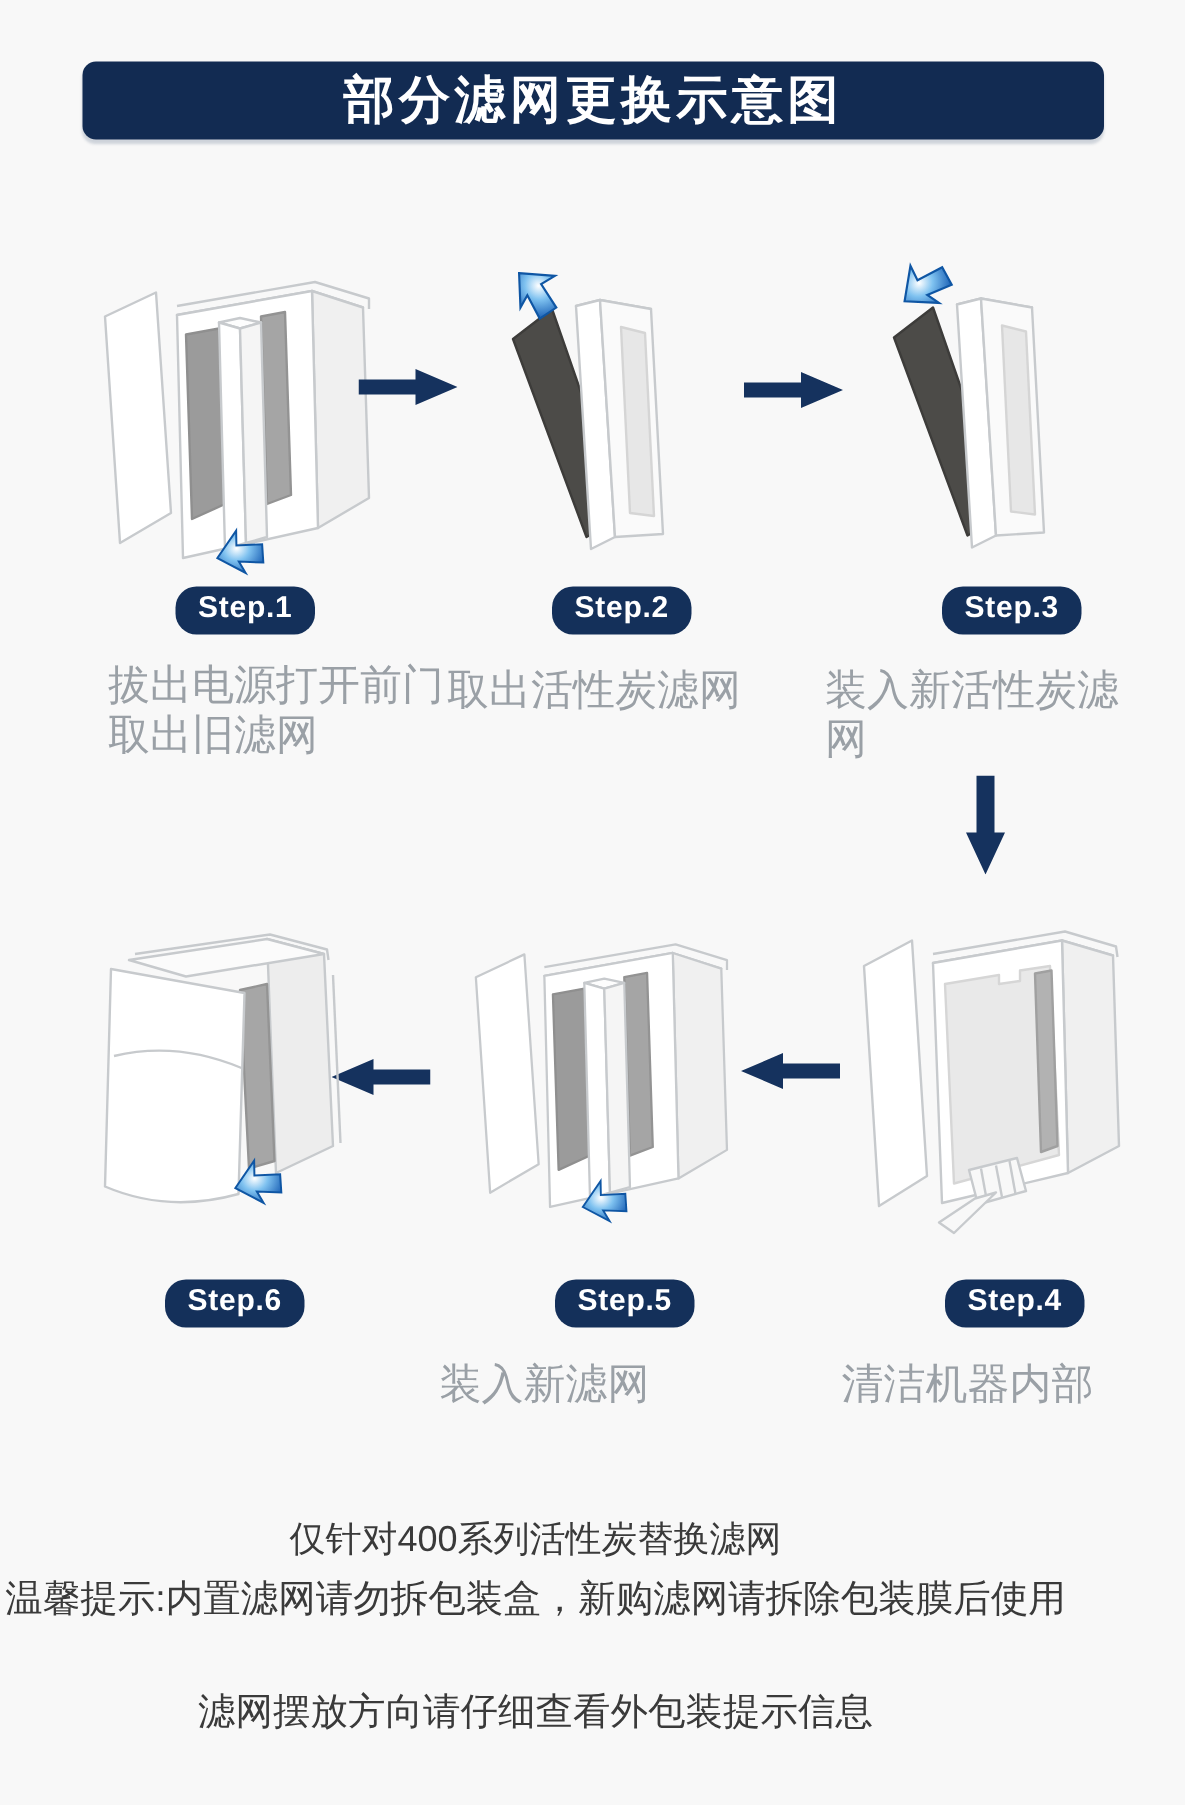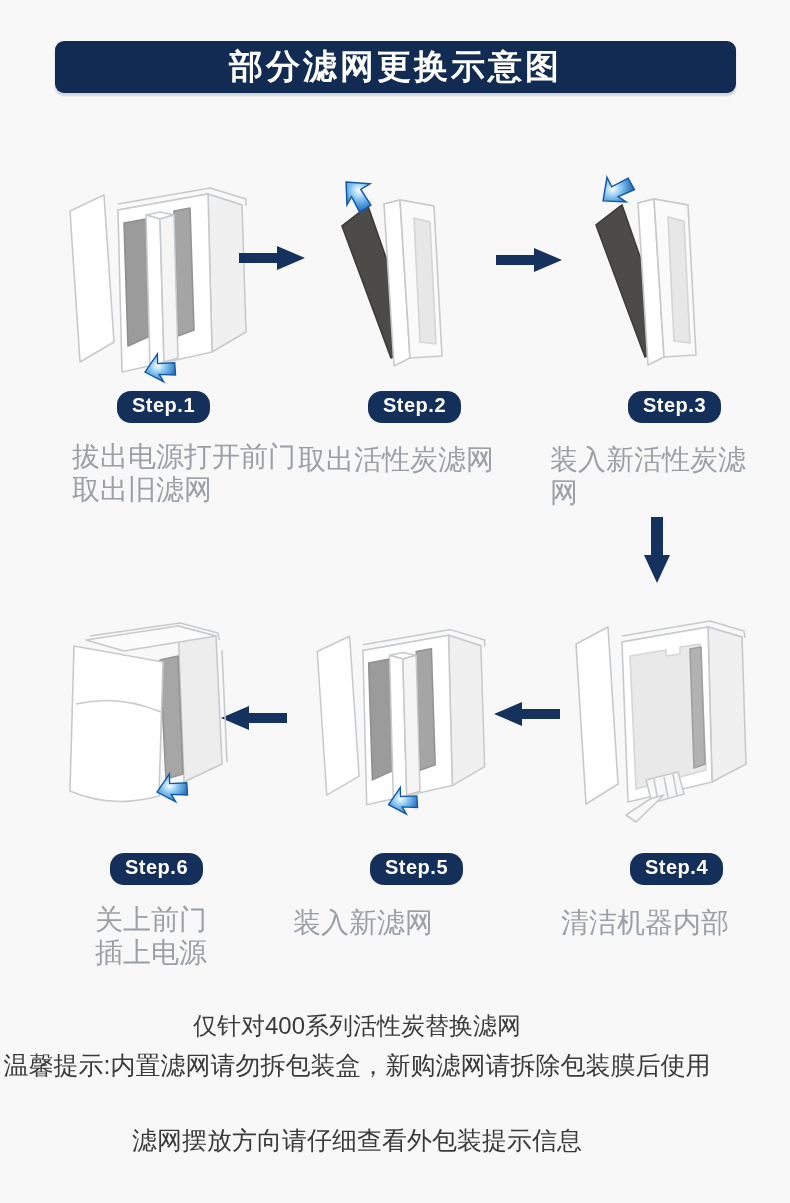--- a/index.html
+++ b/index.html
@@ -185,24 +185,20 @@
     </g>
     <g transform="translate(112,172) rotate(-15) scale(1.2)">
       <path d="M-13,0 L1,-12 L-1,-4 L13,-1 L11,9 L-2,5 L0,12 Z" fill="url(#ga6)" stroke="#0f56a4" stroke-width="1.1"></path>
     </g>
   </svg>
 
   <span class="badge" style="left:110px;top:853px">Step.6</span>
   <span class="badge" style="left:370px;top:853px">Step.5</span>
   <span class="badge" style="left:630px;top:853px">Step.4</span>
 
-  <div class="caption" style="left:95px;top:903px">
-    <div>关上前门</div>
-    <div>插上电源</div>
-  </div>
   <div class="caption center" style="left:293px;top:906px">装入新滤网</div>
   <div class="caption center" style="left:561px;top:906px">清洁机器内部</div>
 
   <div class="note note1">仅针对400系列活性炭替换滤网</div>
   <div class="note note2">温馨提示:内置滤网请勿拆包装盒，新购滤网请拆除包装膜后使用</div>
   <div class="note note3">滤网摆放方向请仔细查看外包装提示信息</div>
 
 </div>
 
 </body></html>

